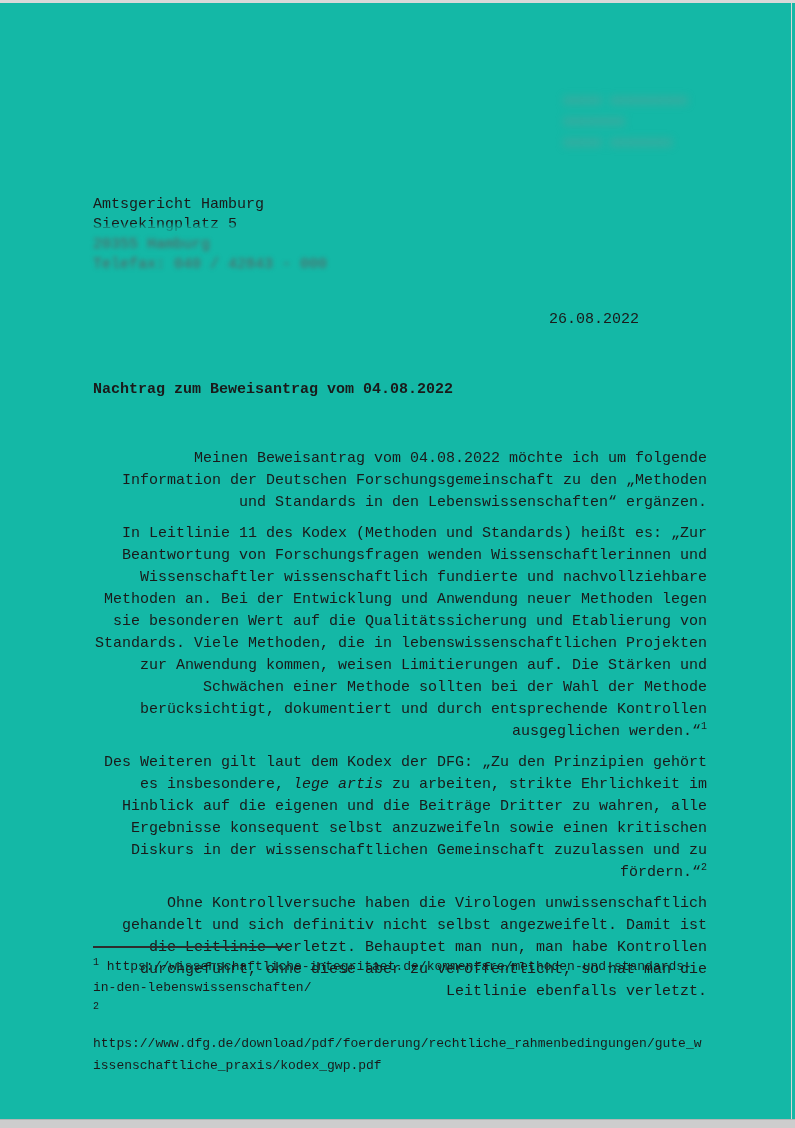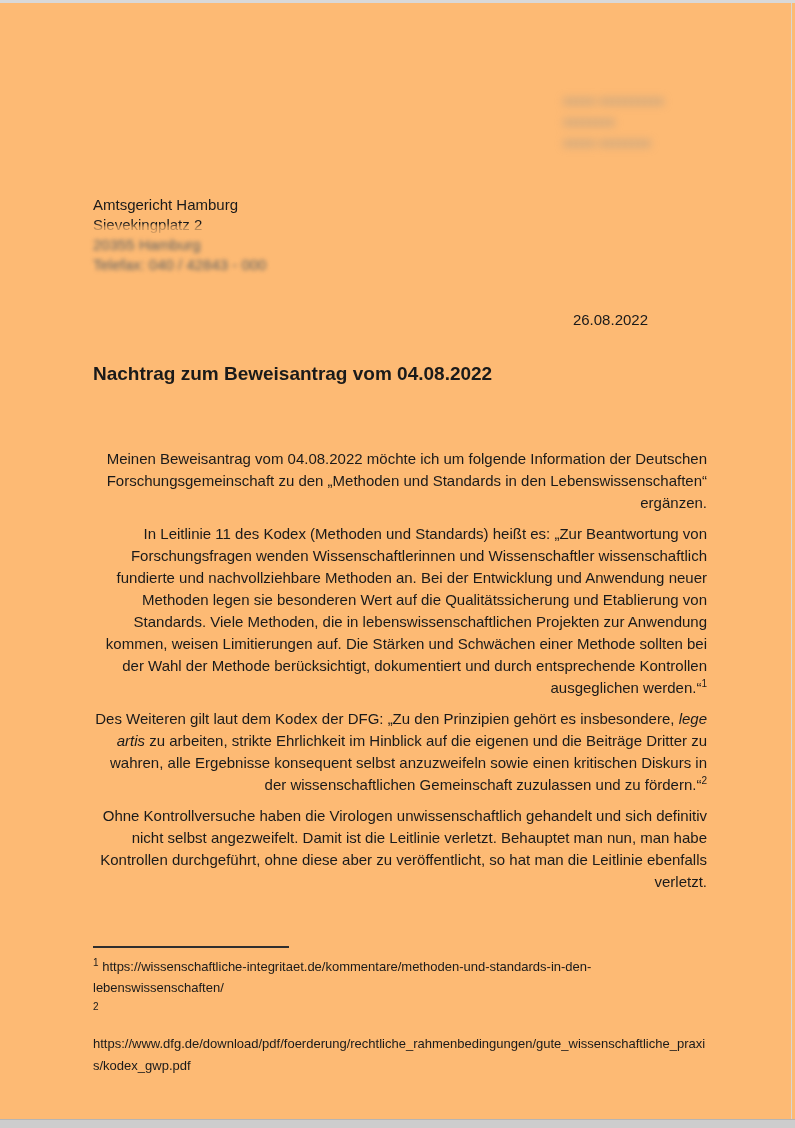--- a/index.html
+++ b/index.html
@@ -4,22 +4,22 @@
 <style>
   html, body {
     margin: 0;
     padding: 0;
     background: #e9e9e9;
   }
   .page {
     position: relative;
     width: 795px;
     height: 1128px;
-    background: #fdba74;
-    font-family: Liberation Sans, sans-serif;
+    background: #14b8a6;
+    font-family: Liberation Mono, monospace;
     color: #1a1a1a;
     overflow: hidden;
   }
   .strip-top {
     position: absolute;
     top: 0; left: 0; right: 0;
     height: 3px;
     background: #d9d9d9;
   }
   .strip-bottom {
@@ -65,32 +65,32 @@
   }
   .blur-soft {
     display: inline-block;
     filter: blur(2.3px);
     color: #5d6163;
     user-select: none;
   }
 
   .date-row {
     position: absolute;
-    left: 93px;
+    left: 84px;
     top: 311px;
     width: 555px;
     text-align: right;
     font-size: 15px;
   }
 
   .subject {
     position: absolute;
     left: 93px;
-    top: 363px;
-    font-size: 19px;
+    top: 379px;
+    font-size: 15px;
     line-height: 22px;
     font-weight: 700;
   }
 
   .body-text {
     position: absolute;
     left: 93px;
     top: 448px;
     width: 614px;
     font-size: 15px;
@@ -143,21 +143,21 @@
 
   <div class="sender">
     <div>xxxxx xxxxxxxxxx</div>
     <div>xxxxxxxx</div>
     <div>xxxxx xxxxxxxx</div>
   </div>
 
   <div class="recipient">
     <div>Amtsgericht Hamburg</div>
     <div>
-      <span class="half-hidden">Sievekingplatz 2</span>
+      <span class="half-hidden">Sievekingplatz 5</span>
     </div>
     <div>
       <span class="blur-soft">20355 Hamburg</span>
     </div>
     <div>
       <span class="blur-soft">Telefax: 040 / 42843 - 000</span>
     </div>
   </div>
 
   <div class="date-row">26.08.2022</div>

